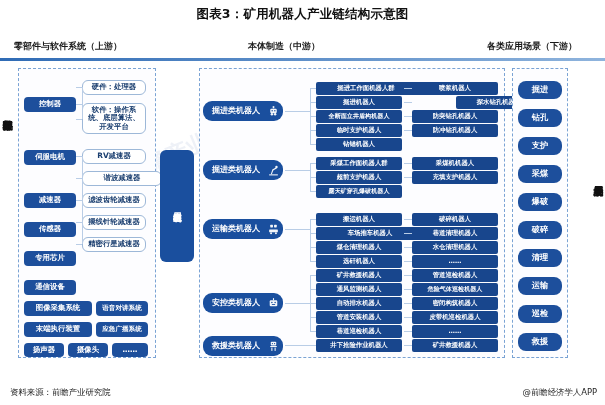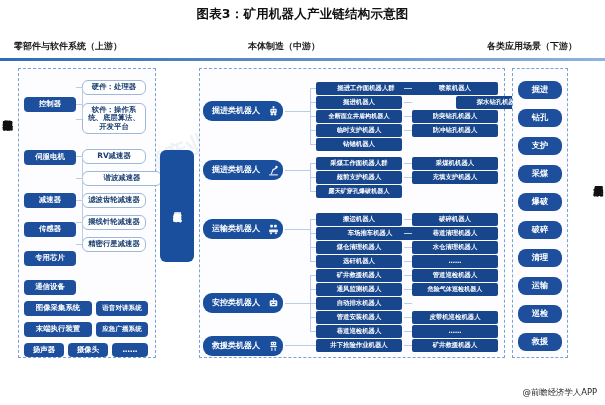--- a/index.html
+++ b/index.html
@@ -251,20 +251,21 @@
         </svg>
     </span>
   </div>
   <div class="bx bx-deep" style="left:316px; top:269px; width:86px; height:13px; font-size:6.4px;">矿井救援机器人</div>
   <div class="bx bx-deep" style="left:316px; top:283px; width:86px; height:13px; font-size:6.4px;">通风监测机器人</div>
   <div class="bx bx-deep" style="left:316px; top:297px; width:86px; height:13px; font-size:6.4px;">自动排水机器人</div>
   <div class="bx bx-deep" style="left:316px; top:325px; width:86px; height:13px; font-size:6.4px;">巷道巡检机器人</div>
   <div class="bx bx-deep" style="left:316px; top:311px; width:86px; height:13px; font-size:6.4px;">管道安装机器人</div>
   <div class="bx bx-deep" style="left:412px; top:269px; width:86px; height:13px; font-size:6.4px;">管道巡检机器人</div>
   <div class="bx bx-deep" style="left:412px; top:283px; width:86px; height:13px; font-size:6.1px;">危险气体巡检机器人</div>
+  <div class="bx bx-deep" style="left:412px; top:297px; width:86px; height:13px; font-size:6.4px;">密闭构筑机器人</div>
   <div class="bx bx-deep" style="left:412px; top:311px; width:86px; height:13px; font-size:6.4px;">皮带机巡检机器人</div>
   <div class="bx bx-deep" style="left:412px; top:325px; width:86px; height:13px; font-size:6.4px;">……</div>
 
   <div class="ln ln-h" style="left:285px; top:303px; width:25px;"></div>
   <div class="ln ln-v" style="left:310px; top:275px; height:57px;"></div>
   <div class="ln ln-h" style="left:310px; top:275px; width:6px;"></div>
   <div class="ln ln-h" style="left:310px; top:289px; width:6px;"></div>
   <div class="ln ln-h" style="left:310px; top:303px; width:6px;"></div>
   <div class="ln ln-h" style="left:310px; top:317px; width:6px;"></div>
   <div class="ln ln-h" style="left:310px; top:331px; width:6px;"></div>
@@ -298,15 +299,16 @@
   <div class="bx bx-app" style="left:518px; top:109px; width:44px; height:18px;">钻孔</div>
   <div class="bx bx-app" style="left:518px; top:137px; width:44px; height:18px;">支护</div>
   <div class="bx bx-app" style="left:518px; top:165px; width:44px; height:18px;">采煤</div>
   <div class="bx bx-app" style="left:518px; top:193px; width:44px; height:18px;">爆破</div>
   <div class="bx bx-app" style="left:518px; top:221px; width:44px; height:18px;">破碎</div>
   <div class="bx bx-app" style="left:518px; top:249px; width:44px; height:18px;">清理</div>
   <div class="bx bx-app" style="left:518px; top:277px; width:44px; height:18px;">运输</div>
   <div class="bx bx-app" style="left:518px; top:305px; width:44px; height:18px;">巡检</div>
   <div class="bx bx-app" style="left:518px; top:333px; width:44px; height:18px;">救援</div>
 
+  <div class="foot foot-left">资料来源：前瞻产业研究院</div>
   <div class="foot foot-right">@前瞻经济学人APP</div>
 
 </div>
 
 </body></html>

